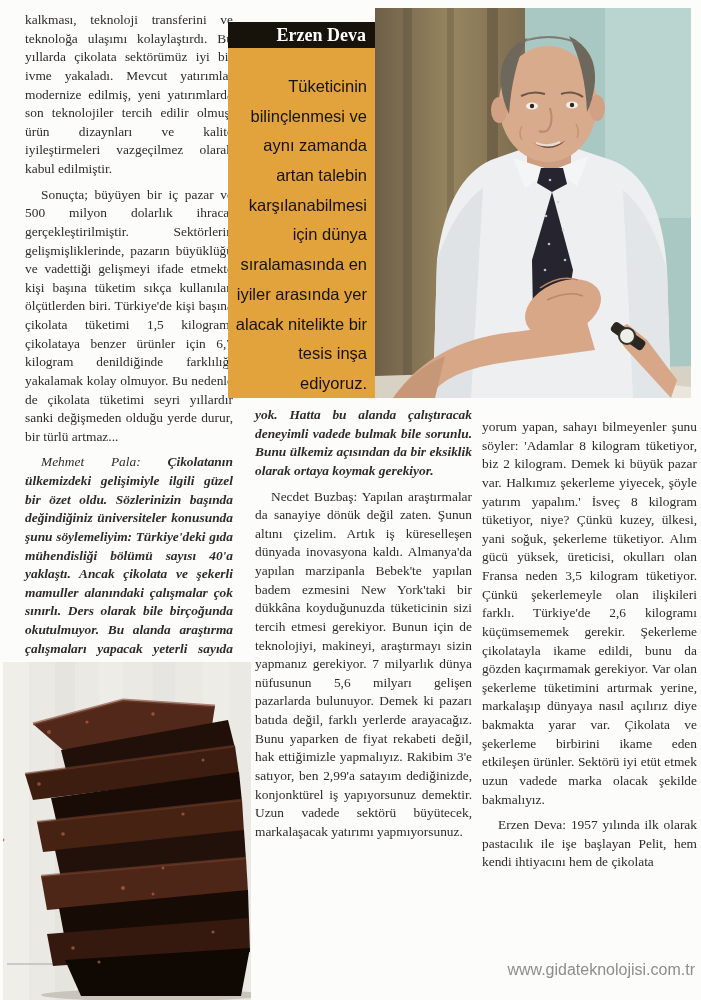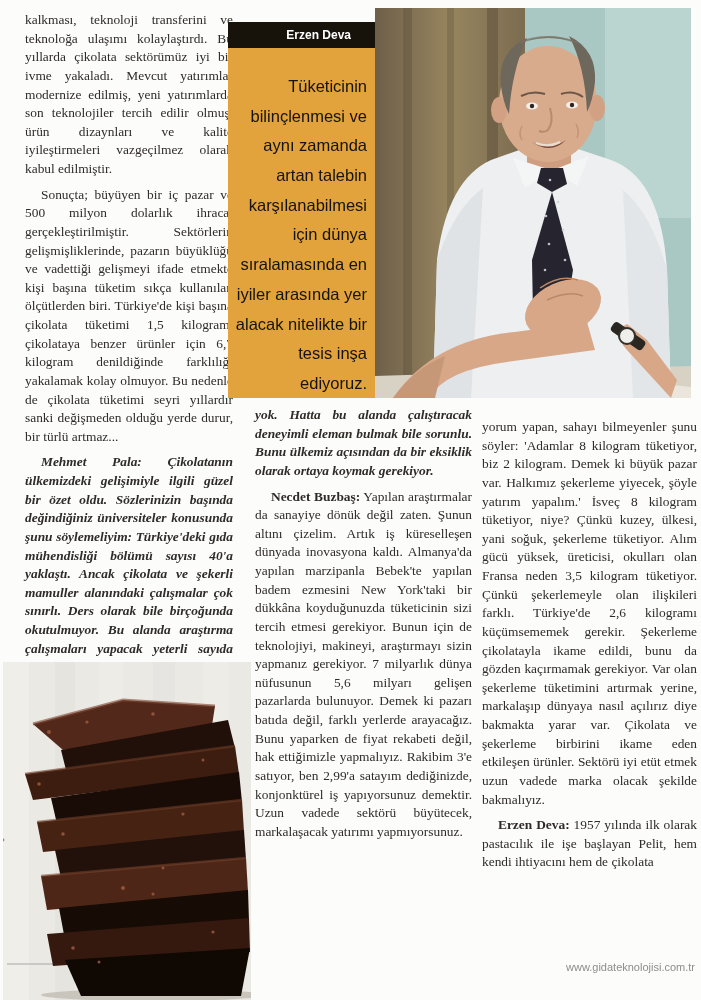--- a/index.html
+++ b/index.html
@@ -2,34 +2,34 @@
 <html><head>
 <meta charset="utf-8">
 <style>
   html,body{margin:0;padding:0;background:#ffffff;}
   .page{position:relative;width:701px;height:1000px;background:#fcfcfa;overflow:hidden;
         font-family:"Liberation Serif",serif;}
   .col{position:absolute;color:#2e2b28;font-size:13.4px;line-height:1.39;text-align:justify;}
   .col p{margin:0 0 7px;text-indent:16px;}
   .col p.ni{text-indent:0;}
   .col p.q{font-weight:bold;font-style:italic;}
-  .sp{font-weight:bold;}
+  .sp{font-weight:normal;}
   .tagbar{position:absolute;left:228px;top:22px;width:147px;height:26px;background:#17130b;
-        color:#ffffff;font-family:Liberation Sans, sans-serif;font-weight:bold;font-size:12px;
-        text-align:right;line-height:26px;box-sizing:border-box;padding-right:24px;}
+        color:#ffffff;font-family:Liberation Serif, serif;font-weight:bold;font-size:18px;
+        text-align:right;line-height:26px;box-sizing:border-box;padding-right:9px;}
   .quote{position:absolute;left:228px;top:48px;width:147px;height:350px;background:#e2a23c;
         box-sizing:border-box;padding:24px 8px 0 5px;font-family:"Liberation Sans",sans-serif;
         font-size:16.5px;line-height:1.8;color:#161310;text-align:right;}
   .portrait{position:absolute;left:375px;top:8px;width:316px;height:390px;}
   .choc{position:absolute;left:3px;top:662px;width:248px;height:338px;}
   .col-left{left:25px;top:11px;width:208px;}
   .col-mid{left:255px;top:406px;width:217px;}
   .col-right{left:482px;top:406px;width:215px;margin-top:12px;}
   .url{position:absolute;right:6px;top:961px;font-family:"Liberation Sans",sans-serif;
-        font-size:11px;color:#8d8d8b;}
+        font-size:16px;color:#8d8d8b;}
 </style>
 </head>
 <body>
 
 <div class="page">
 
   <div class="col col-left">
     <p class="ni"><span>kalkması, teknoloji transferini ve teknoloğa ulaşımı kolaylaştırdı. Bu yıllarda çikolata sektörümüz iyi bir ivme yakaladı. Mevcut yatırımlar modernize edilmiş, yeni yatırımlarda son teknolojiler tercih edilir olmuş, ürün dizaynları ve kalite iyileştirmeleri vazgeçilmez olarak kabul edilmiştir.</span></p>
     <p><span>Sonuçta; büyüyen bir iç pazar ve 500 milyon dolarlık ihracat gerçekleştirilmiştir. Sektörlerin gelişmişliklerinde, pazarın büyüklüğü ve vadettiği gelişmeyi ifade etmekte kişi başına tüketim sıkça kullanılan ölçütlerden biri. Türkiye'de kişi başına çikolata tüketimi 1,5 kilogram, çikolataya benzer ürünler için 6,7 kilogram denildiğinde farklılığı yakalamak kolay olmuyor. Bu nedenle de çikolata tüketimi seyri yıllardır sanki değişmeden olduğu yerde durur, bir türlü artmaz...</span></p>
     <p class="q"><b class="sp">Mehmet Pala:</b><span> Çikolatanın ülkemizdeki gelişimiyle ilgili güzel bir özet oldu. Sözlerinizin başında değindiğiniz üniversiteler konusunda şunu söylemeliyim: Türkiye'deki gıda mühendisliği bölümü sayısı 40'a yaklaştı. Ancak çikolata ve şekerli mamuller alanındaki çalışmalar çok sınırlı. Ders olarak bile birçoğunda okutulmuyor. Bu alanda araştırma çalışmaları yapacak yeterli sayıda bilim adamımız</span></p>
@@ -107,21 +107,21 @@
       <path d="M165,280 q20,-14 38,-8 M172,292 q22,-10 36,-4" stroke="#b9886a" stroke-width="1.5" fill="none"></path>
       <path d="M296,390 L252,342 Q236,324 252,316 L272,332 L302,372 Z" fill="#d8a788"></path>
       <g transform="rotate(35 252 328)">
         <rect x="234" y="322" width="38" height="11" rx="4" fill="#2a2620"></rect>
       </g>
       <circle cx="252" cy="328" r="8" fill="#eeeeea" stroke="#33302a" stroke-width="2"></circle>
     </svg>
   </div>
 
   <div class="col col-mid">
-    <p class="q ni"><span>yok. Hatta bu alanda çalıştıracak deneyimli eleman bulmak bile sorunlu. Bunu ülkemiz açısından da bir eksiklik olarak ortaya koymak gerekiyor.</span></p>
+    <p class="q ni"><span>yok. Hatta bu alanda çalıştıracak deneyimli vadede bulmak bile sorunlu. Bunu ülkemiz açısından da bir eksiklik olarak ortaya koymak gerekiyor.</span></p>
     <p><b class="sp">Necdet Buzbaş:</b><span> Yapılan araştırmalar da sanayiye dönük değil zaten. Şunun altını çizelim. Artık iş küreselleşen dünyada inovasyona kaldı. Almanya'da yapılan marzipanla Bebek'te yapılan badem ezmesini New York'taki bir dükkâna koyduğunuzda tüketicinin sizi tercih etmesi gerekiyor. Bunun için de teknolojiyi, makineyi, araştırmayı sizin yapmanız gerekiyor. 7 milyarlık dünya nüfusunun 5,6 milyarı gelişen pazarlarda bulunuyor. Demek ki pazarı batıda değil, farklı yerlerde arayacağız. Bunu yaparken de fiyat rekabeti değil, hak ettiğimizle yapmalıyız. Rakibim 3'e satıyor, ben 2,99'a satayım dediğinizde, konjonktürel iş yapıyorsunuz demektir. Uzun vadede sektörü büyütecek, markalaşacak yatırımı yapmıyorsunuz.</span></p>
   </div>
 
   <div class="col col-right">
     <p class="ni"><span>yorum yapan, sahayı bilmeyenler şunu söyler: 'Adamlar 8 kilogram tüketiyor, biz 2 kilogram. Demek ki büyük pazar var. Halkımız şekerleme yiyecek, şöyle yatırım yapalım.' İsveç 8 kilogram tüketiyor, niye? Çünkü kuzey, ülkesi, yani soğuk, şekerleme tüketiyor. Alım gücü yüksek, üreticisi, okulları olan Fransa neden 3,5 kilogram tüketiyor. Çünkü şekerlemeyle olan ilişkileri farklı. Türkiye'de 2,6 kilogramı küçümsememek gerekir. Şekerleme çikolatayla ikame edildi, bunu da gözden kaçırmamak gerekiyor. Var olan şekerleme tüketimini artırmak yerine, markalaşıp dünyaya nasıl açılırız diye bakmakta yarar var. Çikolata ve şekerleme birbirini ikame eden etkileşen ürünler. Sektörü iyi etüt etmek uzun vadede marka olacak şekilde bakmalıyız.</span></p>
     <p><b class="sp">Erzen Deva:</b><span> 1957 yılında ilk olarak pastacılık ile işe başlayan Pelit, hem kendi ihtiyacını hem de çikolata</span></p>
   </div>
 
   <div class="choc">
     <svg width="248" height="338" viewBox="0 0 248 338" xmlns="http://www.w3.org/2000/svg">

